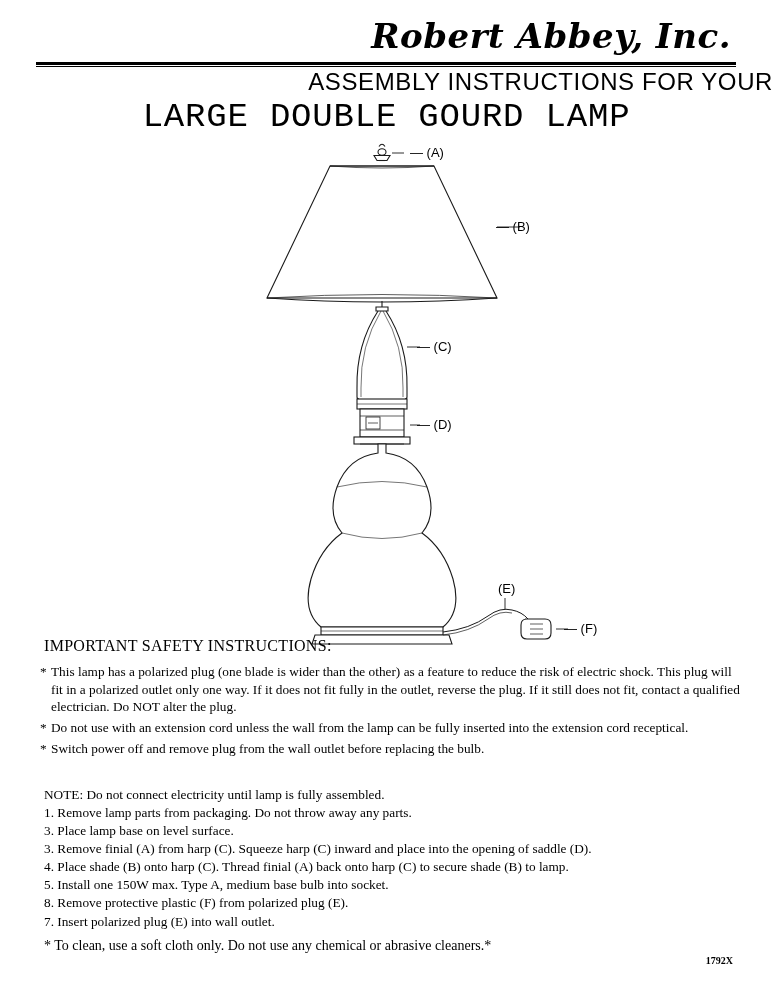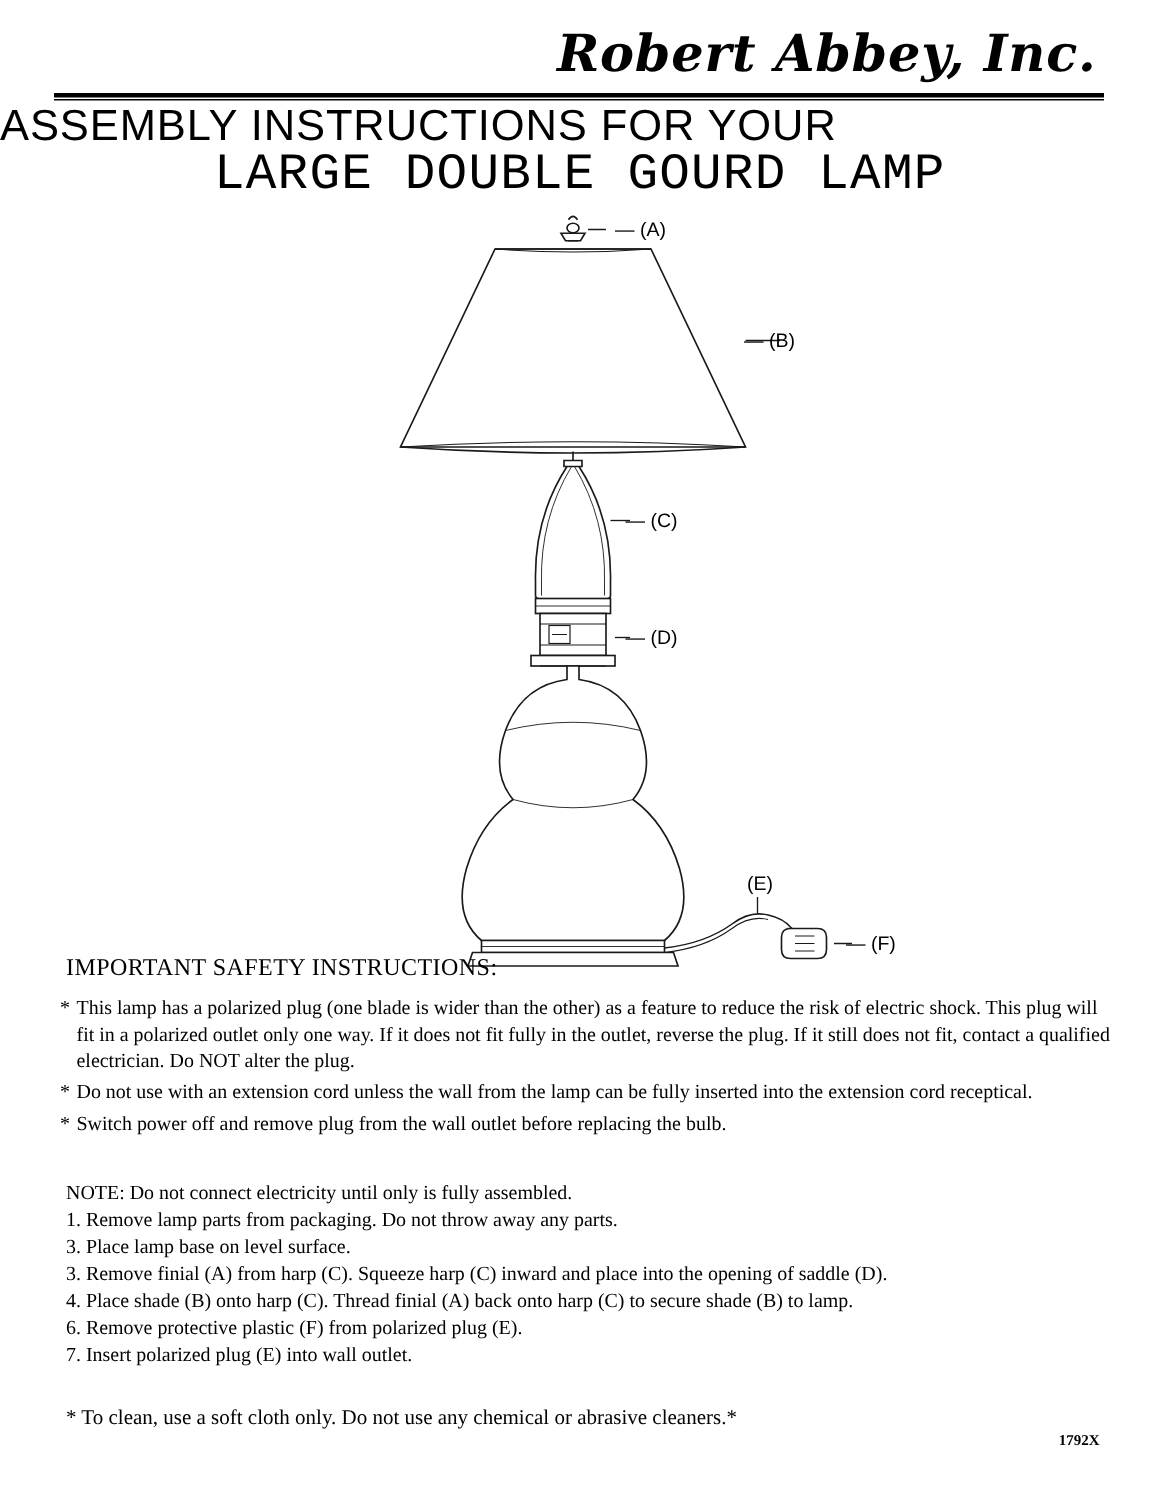--- a/index.html
+++ b/index.html
@@ -50,23 +50,23 @@
     height: 1px;
     background: #000;
   }
 
   
   .title-1 {
     position: absolute;
     left: 0;
     top: 68px;
     width: 773px;
-    text-align: left;
+    text-align: right;
     font-family: "Liberation Sans", sans-serif;
-    font-size: 29px;
+    font-size: 24px;
     letter-spacing: 0.6px;
   }
   .title-2 {
     position: absolute;
     left: 0;
     top: 98px;
     width: 773px;
     text-align: center;
     font-family: Liberation Mono, monospace;
     font-size: 34px;
@@ -244,25 +244,26 @@
       <span class="bullet">*</span>
       <span class="txt">Do not use with an extension cord unless the wall from the lamp can be fully inserted into the extension cord receptical.</span>
     </div>
     <div class="item">
       <span class="bullet">*</span>
       <span class="txt">Switch power off and remove plug from the wall outlet before replacing the bulb.</span>
     </div>
   </div>
 
   <div class="assembly-list">
-    <div class="row">NOTE: Do not connect electricity until only is fully assembled.</div>
+    <div class="row">NOTE: Do not connect electricity until lamp is fully assembled.</div>
     <div class="row">1. Remove lamp parts from packaging. Do not throw away any parts.</div>
     <div class="row">3. Place lamp base on level surface.</div>
     <div class="row">3. Remove finial (A) from harp (C). Squeeze harp (C) inward and place into the opening of saddle (D).</div>
     <div class="row">4. Place shade (B) onto harp (C). Thread finial (A) back onto harp (C) to secure shade (B) to lamp.</div>
-    <div class="row">6. Remove protective plastic (F) from polarized plug (E).</div>
+    <div class="row">5. Install one 150W max. Type A, medium base bulb into socket.</div>
+    <div class="row">8. Remove protective plastic (F) from polarized plug (E).</div>
     <div class="row">7. Insert polarized plug (E) into wall outlet.</div>
   </div>
 
   <div class="clean-note">* To clean, use a soft cloth only.  Do not use any chemical or abrasive cleaners.*</div>
   <div class="doc-code">1792X</div>
 
 </div>
 
 </body></html>

